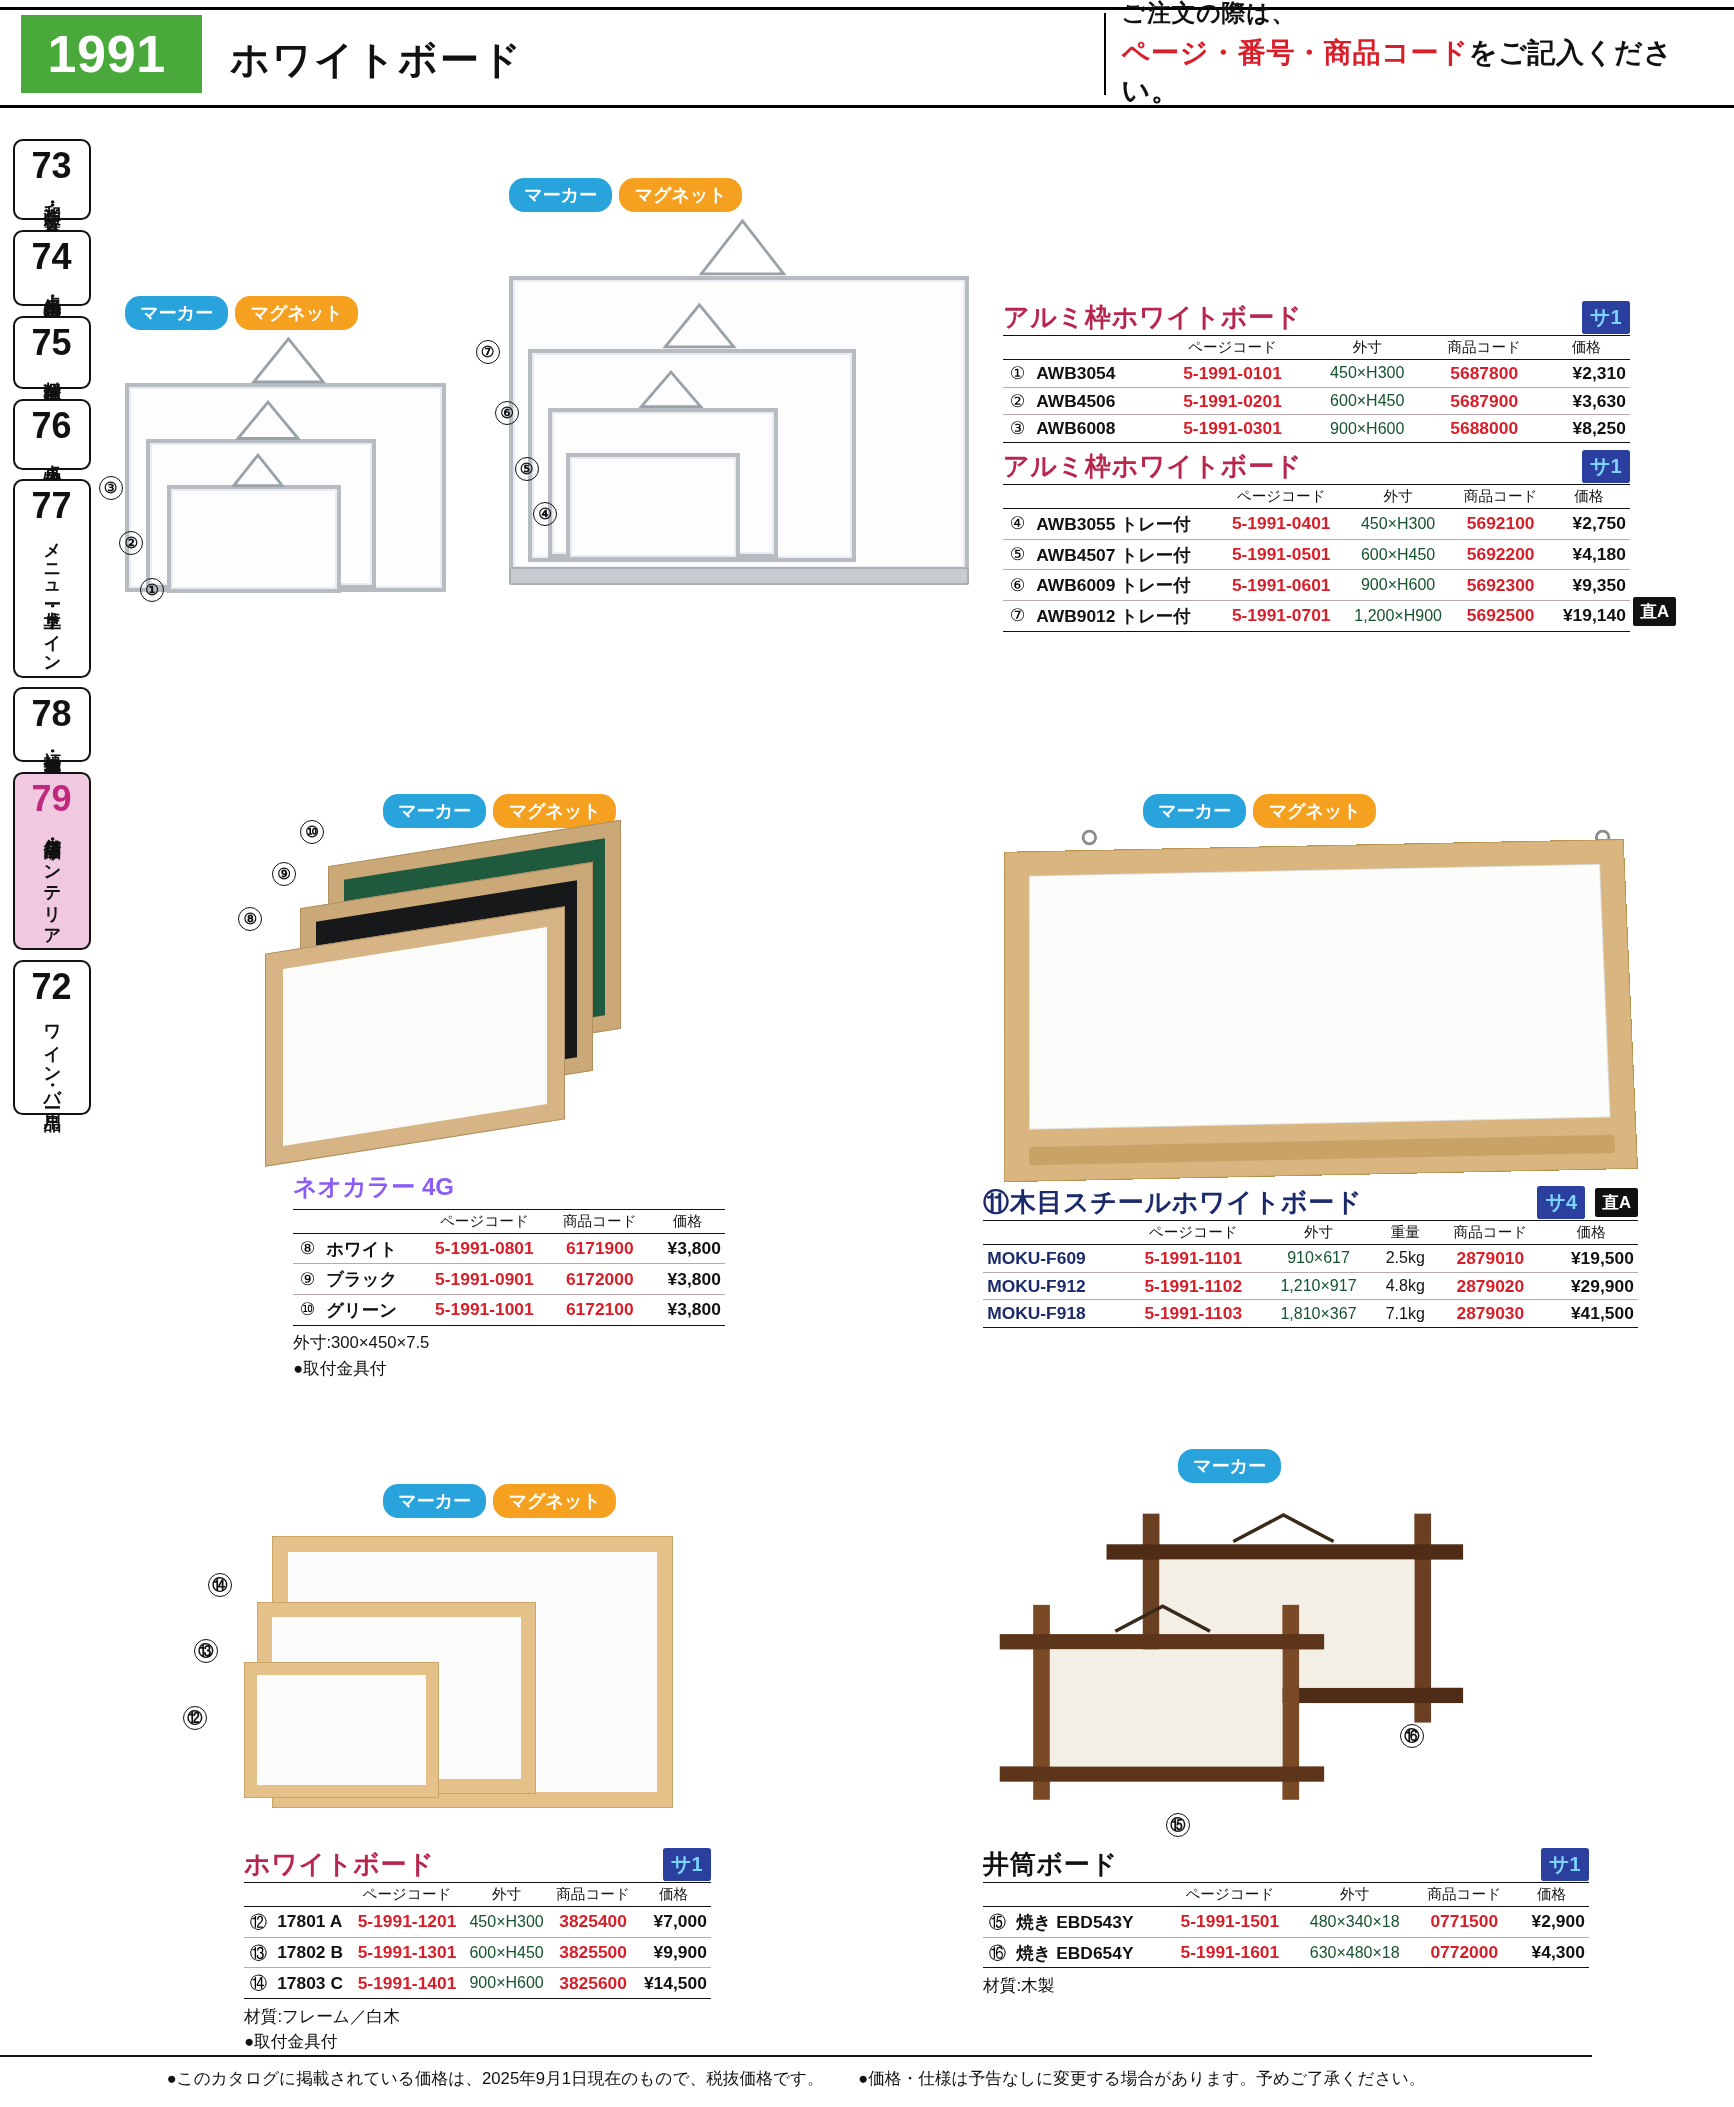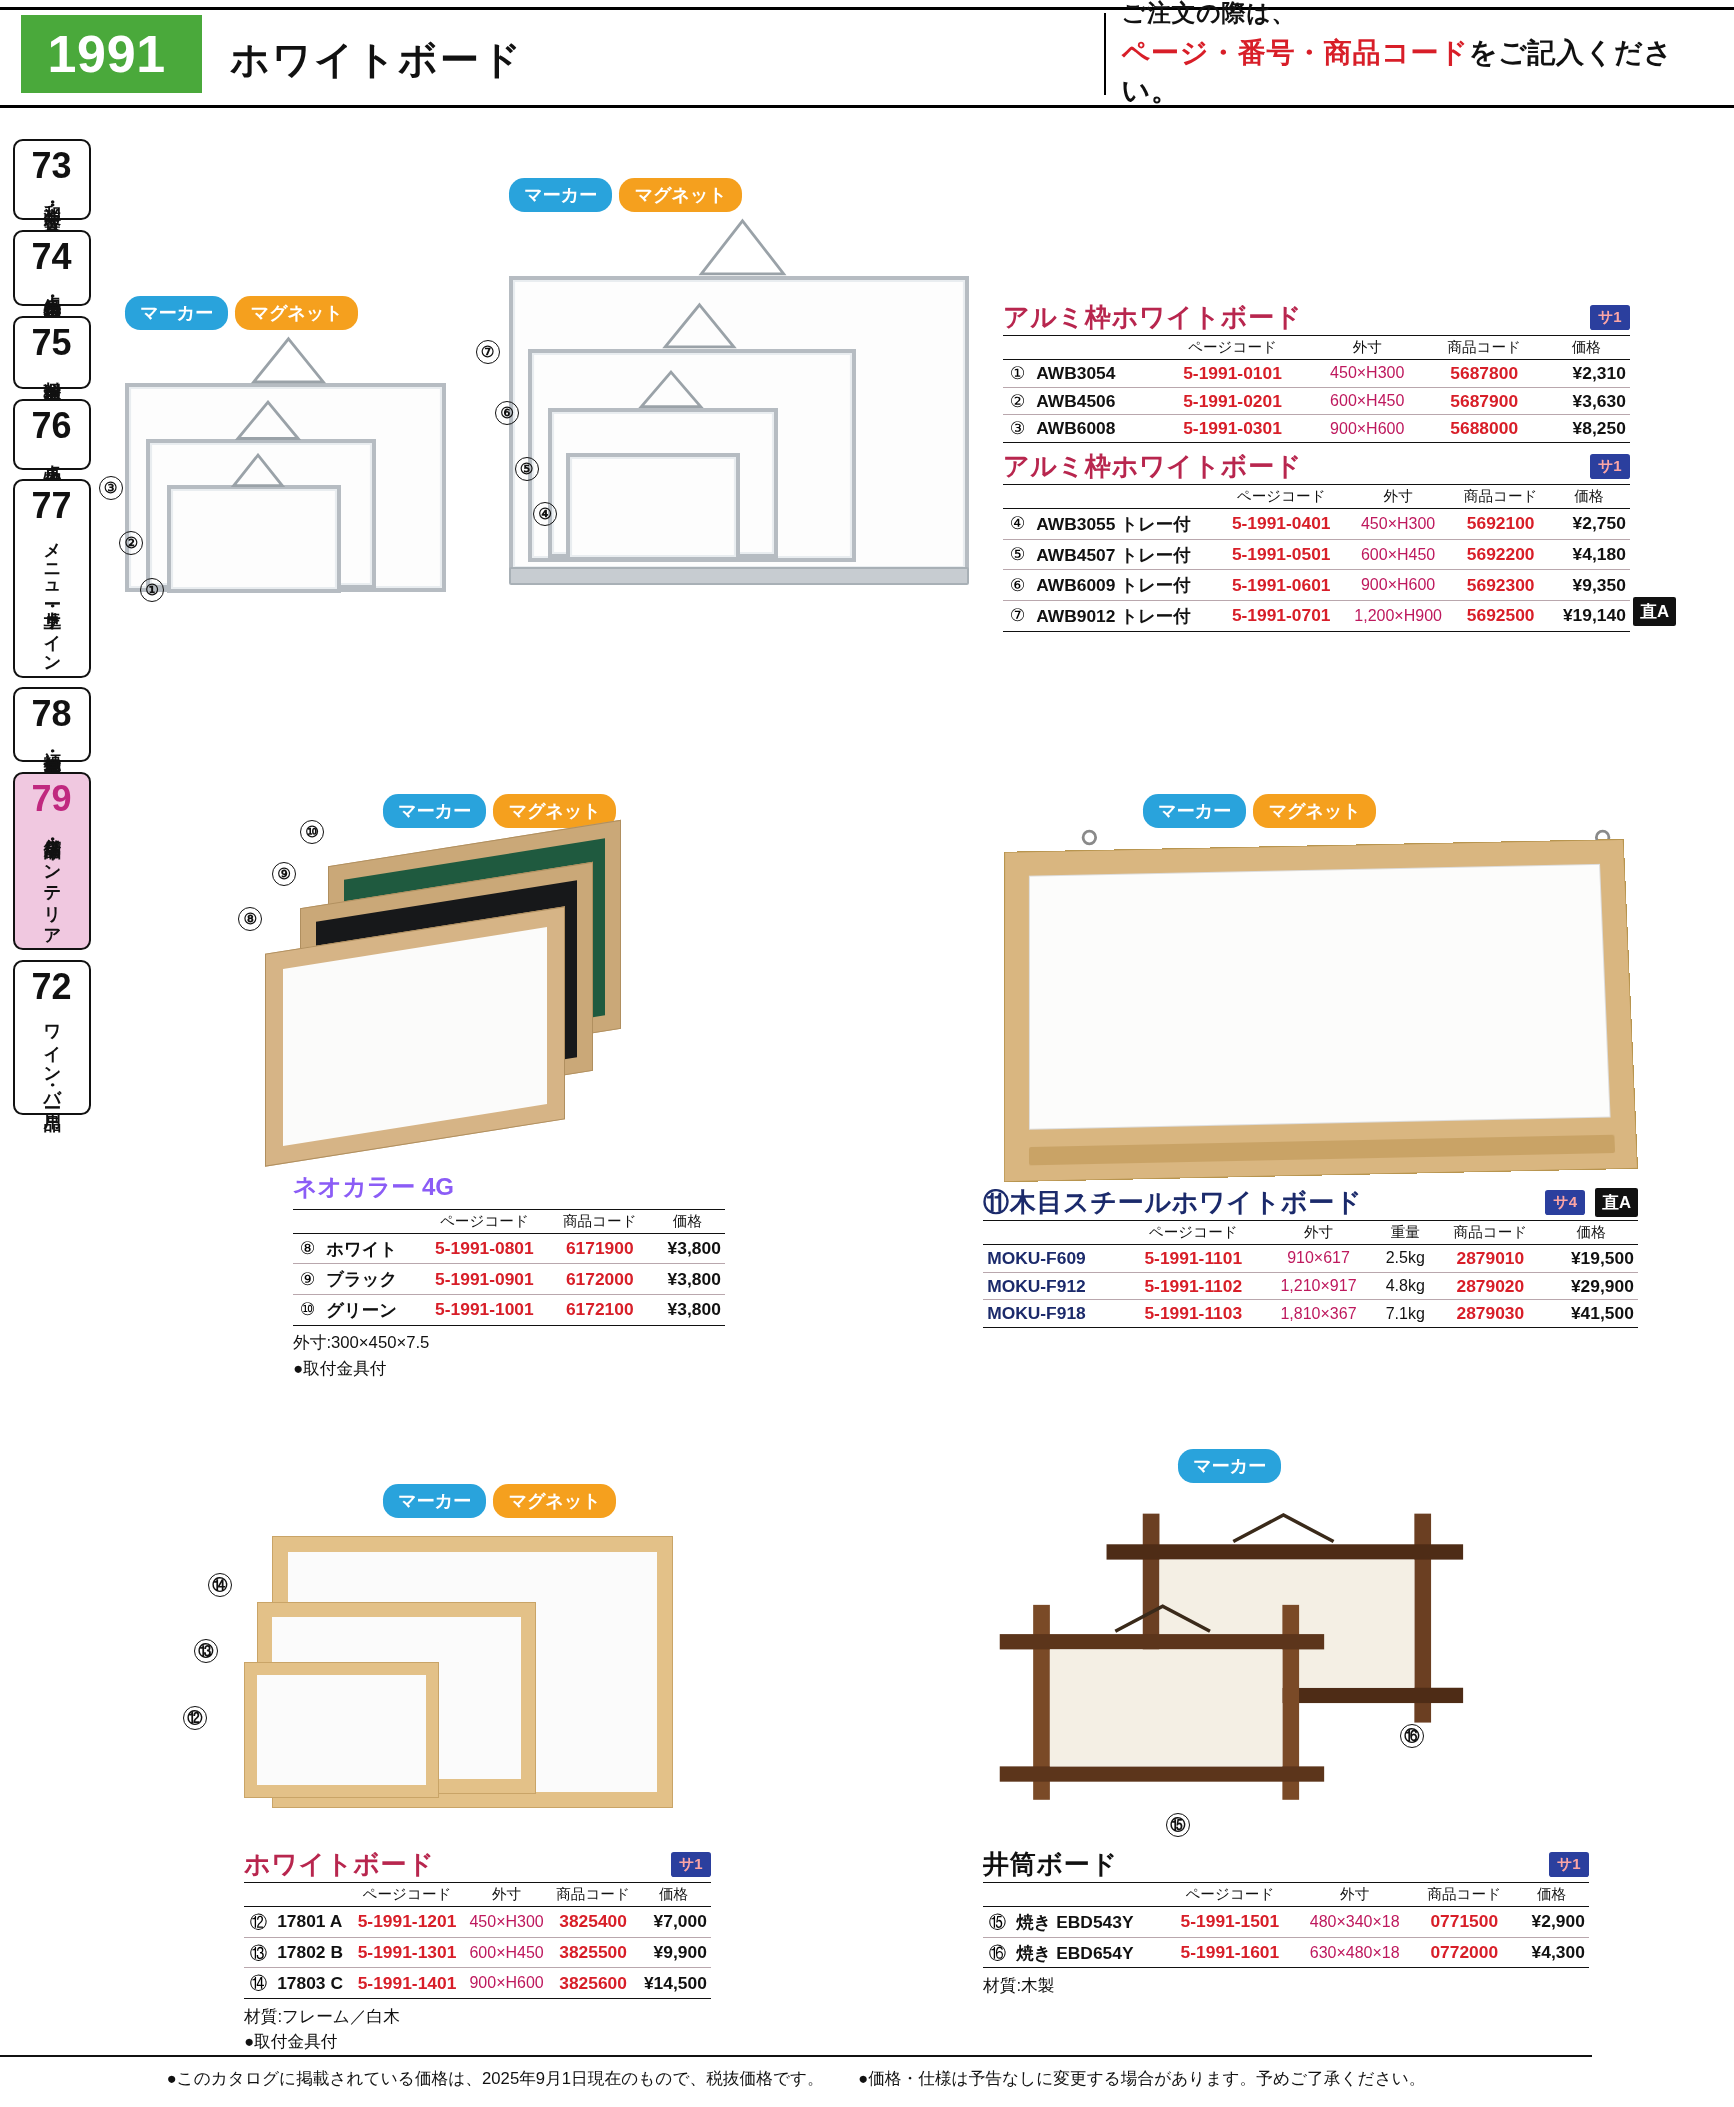--- a/index.html
+++ b/index.html
@@ -60,22 +60,22 @@
   
   .pill {
     display: inline-block; border-radius: 15.3px; color: #fff;
     font-size: 18px; font-weight: bold; padding: 4.9px 15.3px; white-space: nowrap;
   }
   .pill.marker { background: #29a3dc; }
   .pill.magnet { background: #f5a01e; }
   .pill-group { position: absolute; display: flex; gap: 7px; }
 
   .badge-blue {
-    display: inline-block; background: #2b3f9e; color: #fca5a5;
-    font-size: 15px; font-weight: bold; padding: 2.8px 8.4px; border-radius: 2.8px;
+    display: inline-block; background: #2b3f9e; color: #7dd3fc;
+    font-size: 20px; font-weight: bold; padding: 2.8px 8.4px; border-radius: 2.8px;
   }
   .badge-black {
     display: inline-block; background: #111; color: #fff;
     font-size: 16.7px; font-weight: bold; padding: 2.8px 7px; border-radius: 2.1px;
   }
 
   
   .cnum {
     display: inline-flex; align-items: center; justify-content: center;
     width: 24px; height: 24px; border: 1.4px solid #111; border-radius: 50%;
@@ -96,21 +96,21 @@
     font-size: 14.6px; font-weight: normal; color: #111; text-align: center;
     padding: 2.1px 4.2px; border-bottom: 1.4px solid #111;
   }
   table.ptable thead tr { border-top: 1.4px solid #111; }
   table.ptable td {
     padding: 2.8px 4.2px; border-bottom: 0.7px solid #b9a7ad; white-space: nowrap;
   }
   table.ptable tbody tr:last-child td { border-bottom: 1.4px solid #111; }
   .c-name { color: #111; font-weight: bold; }
   .c-page { color: #d81e28; font-weight: bold; text-align: center; }
-  .c-size { color: #be185d; text-align: center; font-size: 16px; }
+  .c-size { color: #14532d; text-align: center; font-size: 16px; }
   .c-code { color: #d81e28; font-weight: bold; text-align: center; }
   .c-price { color: #111; font-weight: bold; text-align: right; padding-right: 9.8px; }
   .c-wt { color: #111; text-align: center; font-size: 16px; }
   .numcell { width: 29px; text-align: center; }
 
   .spec { font-size: 16.7px; color: #111; margin-top: 5.6px; line-height: 1.45; }
 
   
   .board { position: absolute; }
   .frame-alu {

